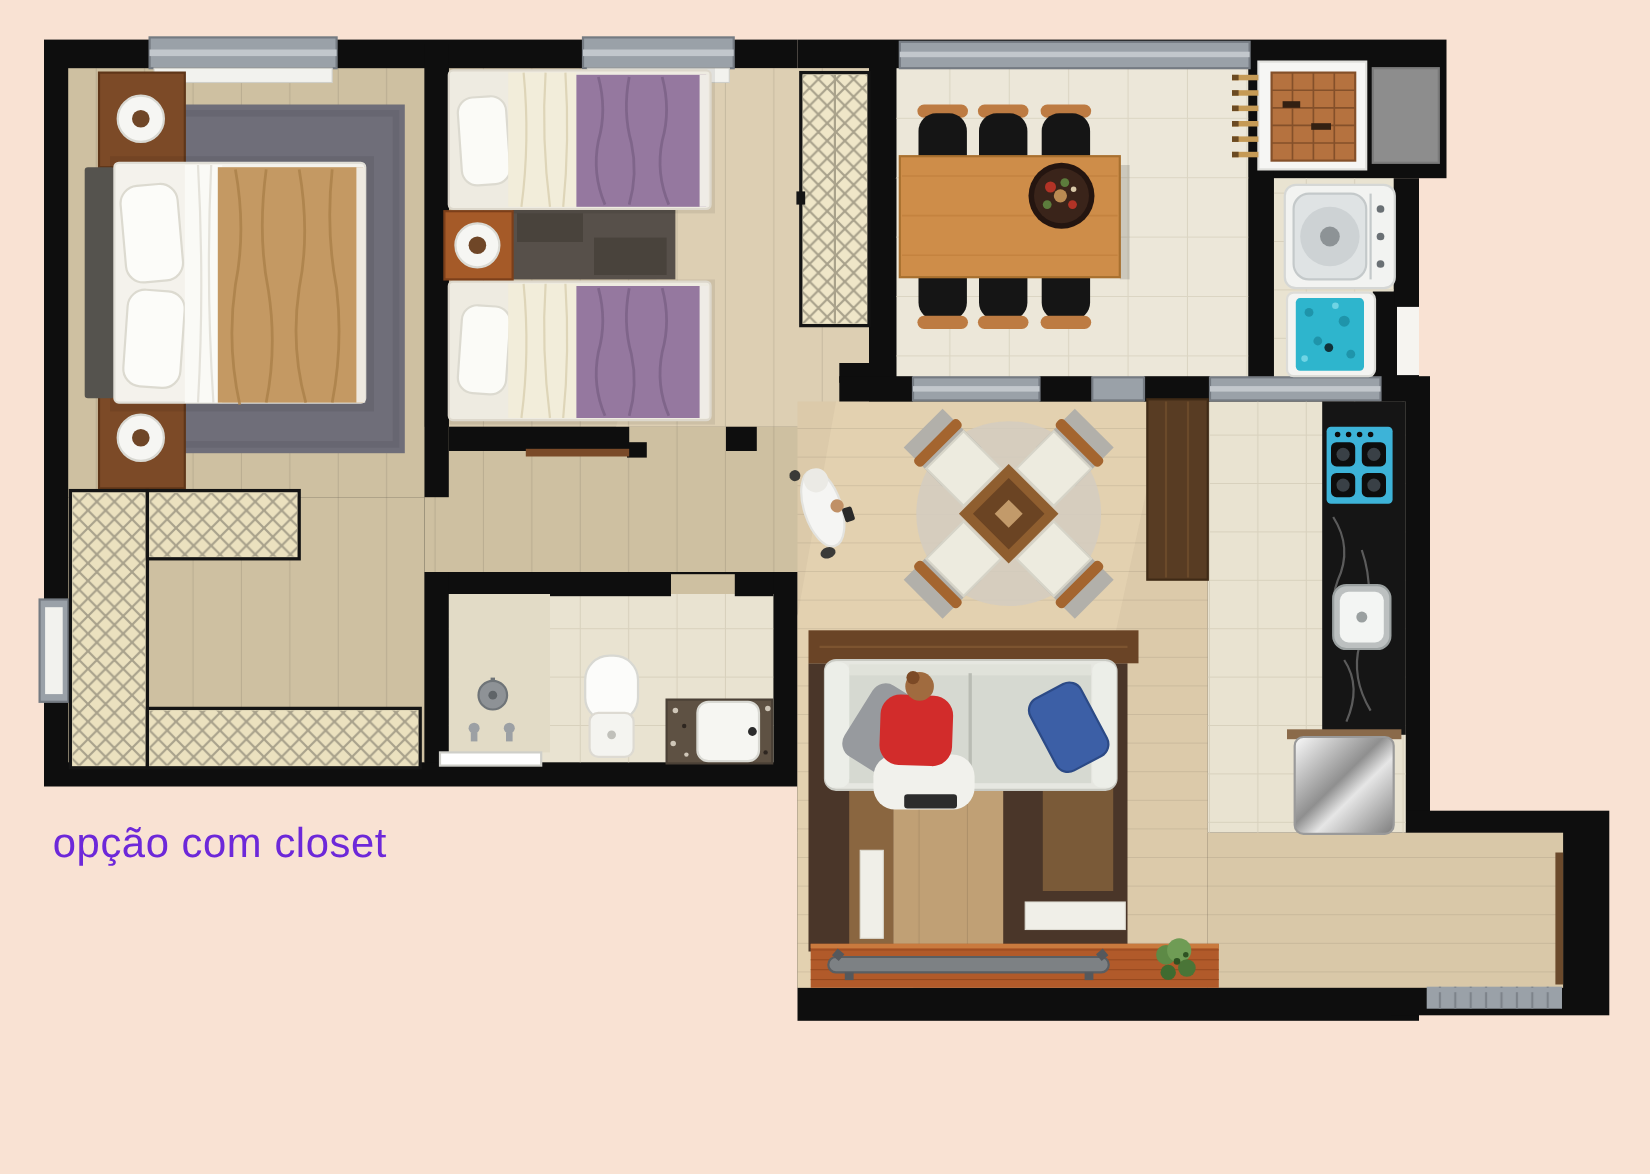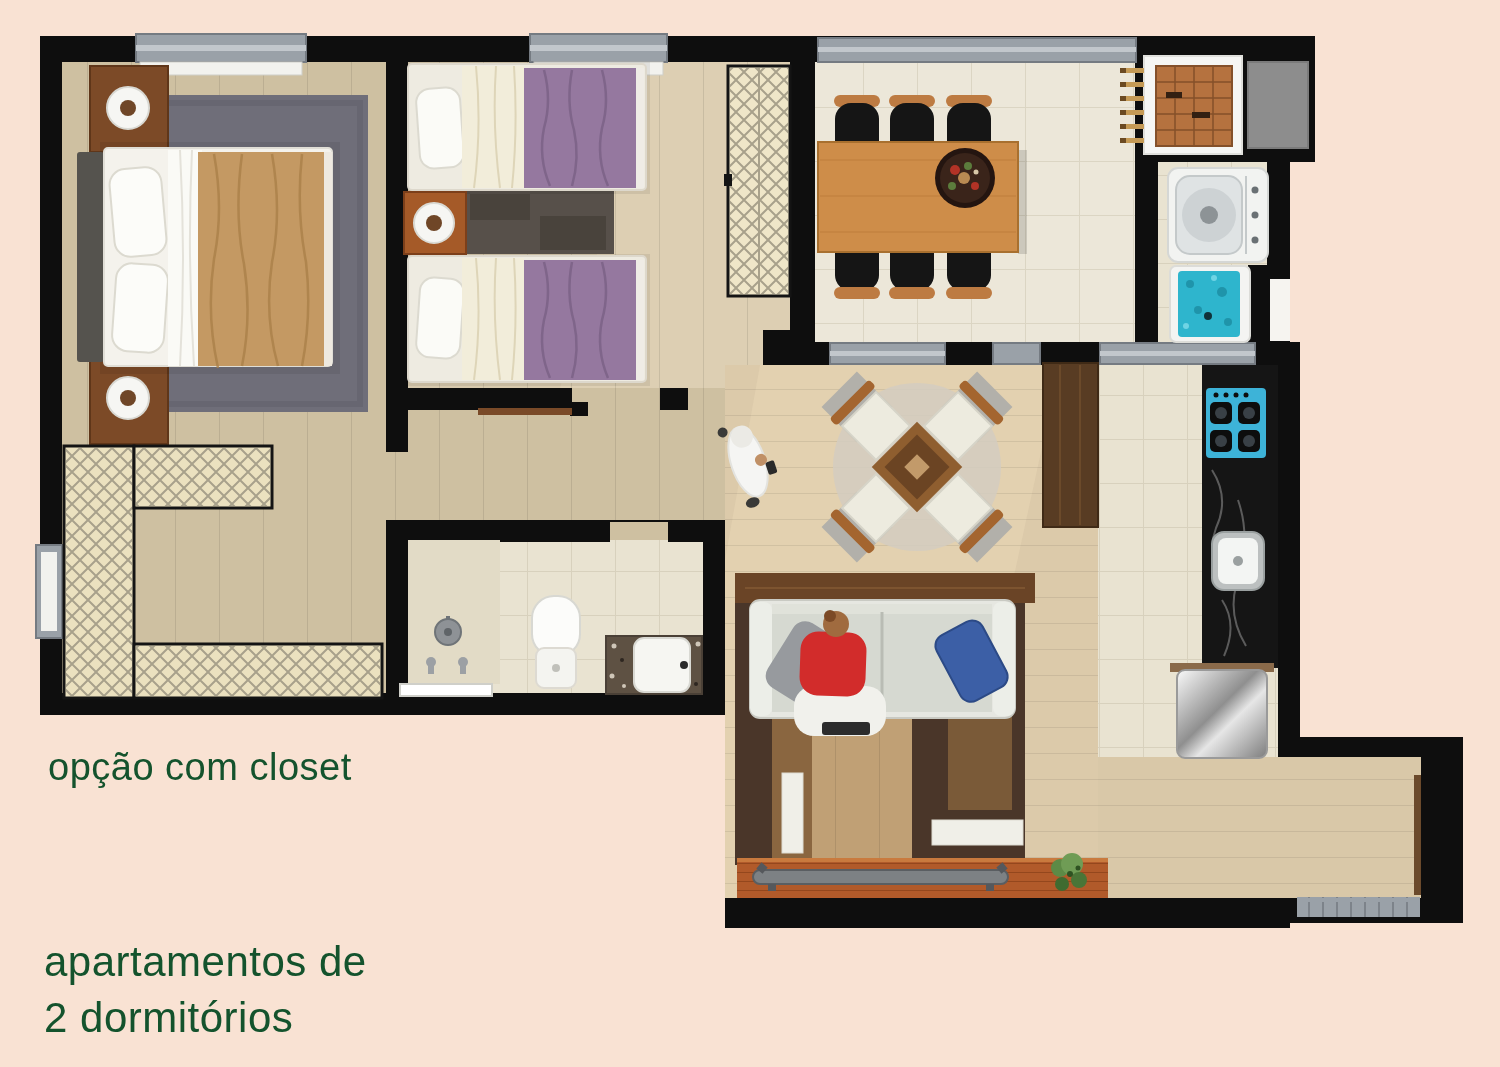--- a/index.html
+++ b/index.html
@@ -5,21 +5,21 @@
   html,body{margin:0;padding:0;}
   body{
     width:1500px;height:1067px;
     background:#f9e2d3;
     font-family:"Liberation Sans", sans-serif;
     position:relative;overflow:hidden;
   }
   .canvas{position:absolute;left:0;top:0;width:1500px;height:1067px;}
   svg{position:absolute;left:0;top:0;}
   .caption{
-    position:absolute;color:#14532d;letter-spacing:.5px;
+    position:absolute;color:#6d28d9;letter-spacing:.5px;
     font-family:"Liberation Sans", sans-serif;
   }
   #caption-closet{left:48px;top:746px;font-size:38px;}
   #caption-apartments{left:44px;top:934px;font-size:42px;line-height:1.34;}
 </style>
 </head>
 <body>
 
 <div class="canvas">
 <svg width="1500" height="1067" viewBox="0 0 1500 1067">
@@ -474,17 +474,13 @@
       <circle cx="1072" cy="864" r="11" fill="#6f9c55"></circle>
       <circle cx="1079" cy="880" r="8" fill="#4a7537"></circle>
       <circle cx="1062" cy="884" r="7" fill="#3f6b30"></circle>
       <circle cx="1070" cy="874" r="3" fill="#2e5222"></circle>
       <circle cx="1078" cy="868" r="2.5" fill="#2e5222"></circle>
     </g>
   </g>
 </svg>
 
 <div class="caption" id="caption-closet">opção com closet</div>
-<div class="caption" id="caption-apartments">
-  <div>apartamentos de</div>
-  <div>2 dormitórios</div>
 </div>
-</div>
 
 </body></html>

